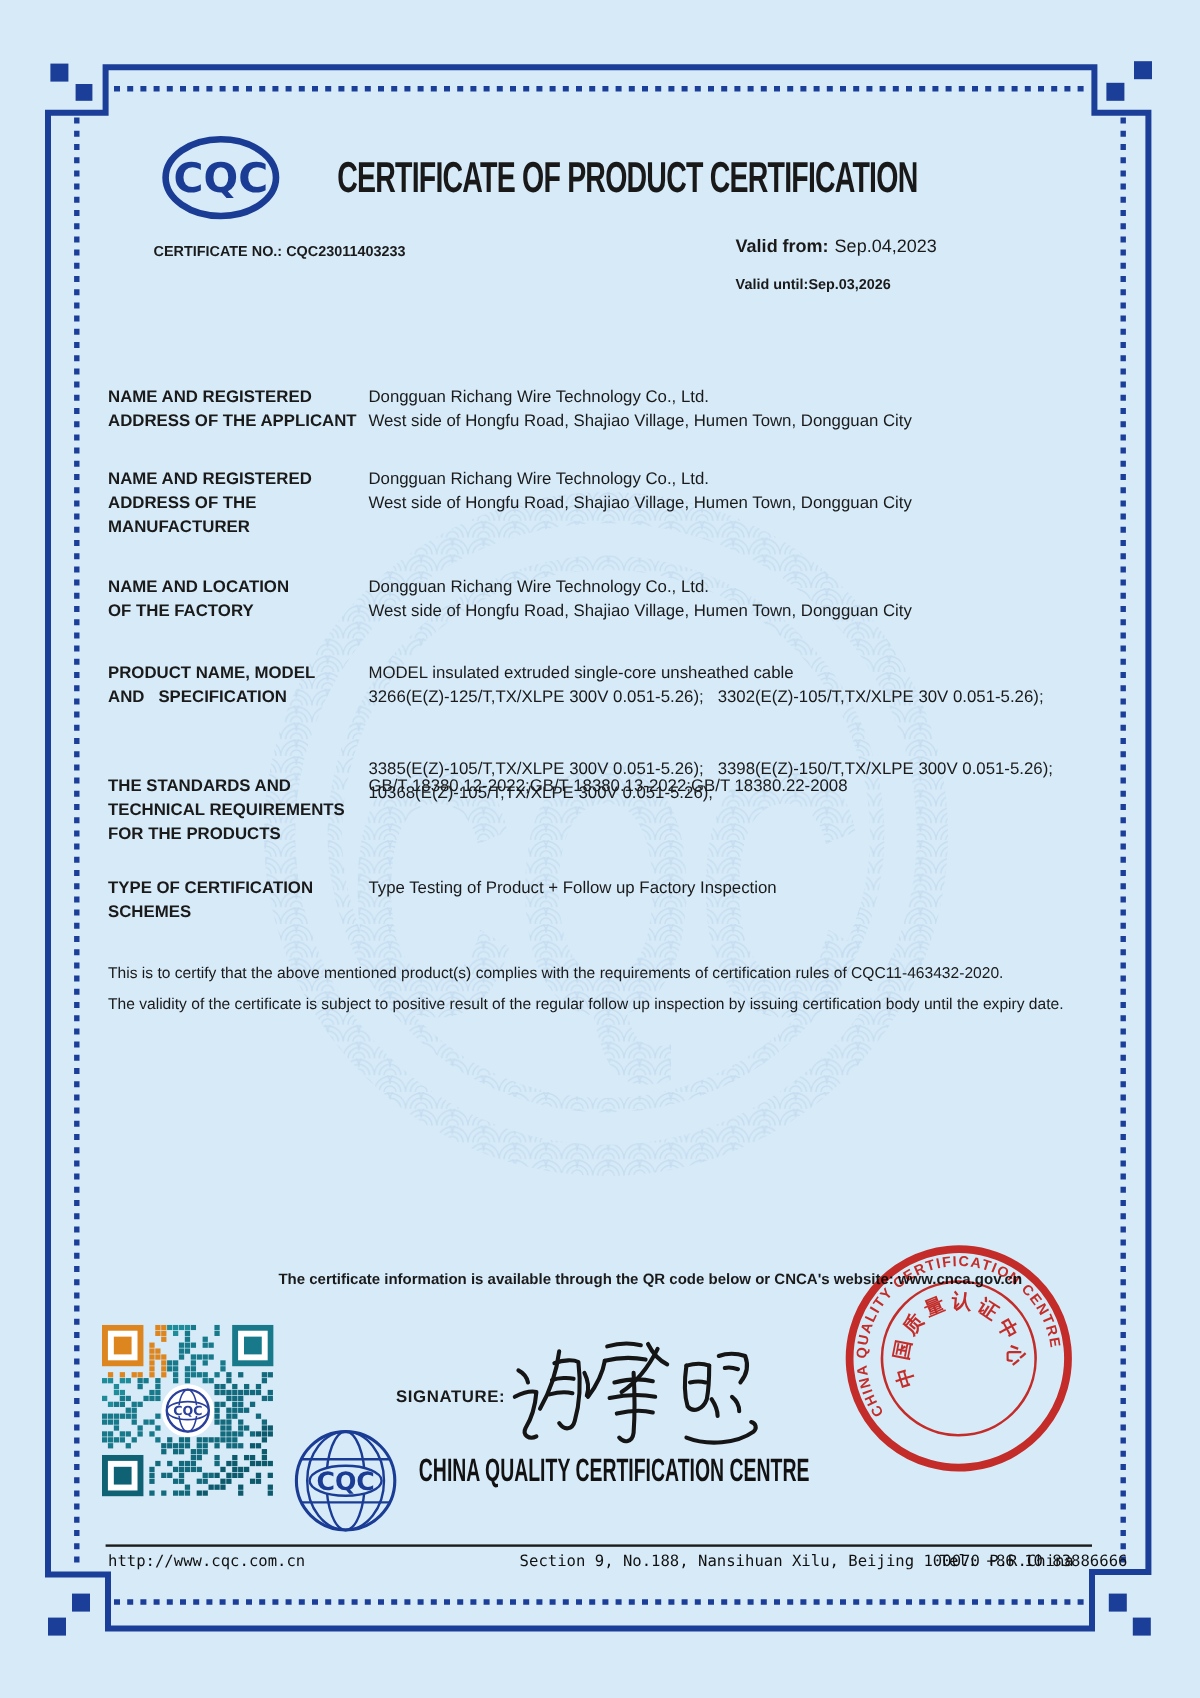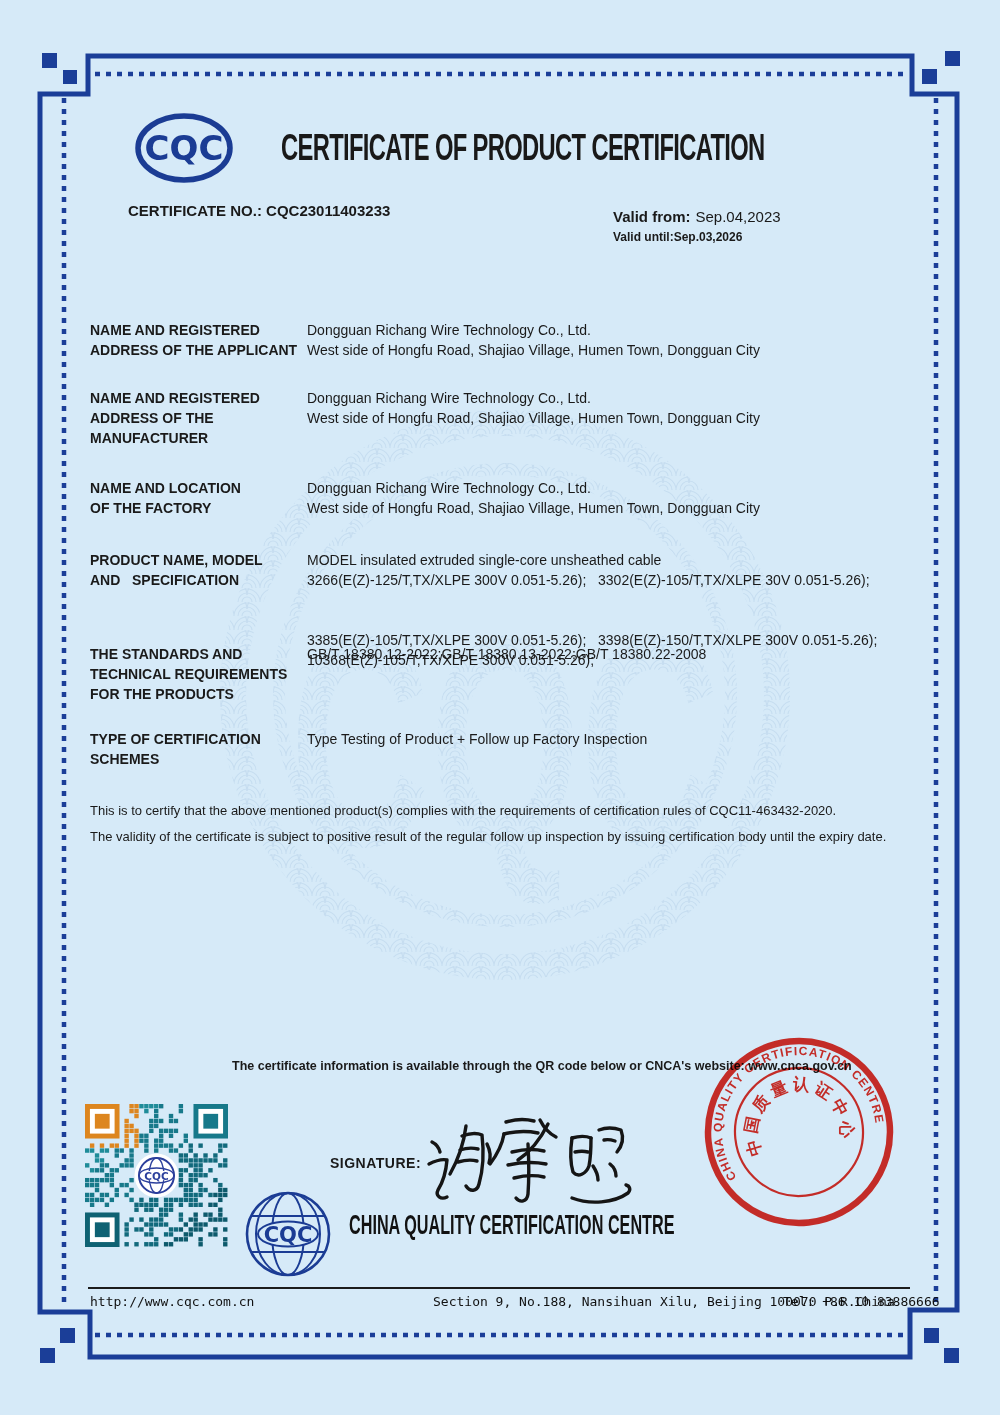--- a/index.html
+++ b/index.html
@@ -3,22 +3,22 @@
 <meta charset="utf-8">
 <style>
   html,body{margin:0;padding:0;background:#eef4fa;}
   .page{position:relative;width:1000px;height:1415px;background:#d6eaf8;overflow:hidden;
         font-family:"Liberation Sans",sans-serif;color:#1a1a1a;}
   #wm-svg{position:absolute;left:0;top:0;opacity:.55;pointer-events:none;}
   #border-svg{position:absolute;left:0;top:0;pointer-events:none;}
   .logo-top{position:absolute;left:128px;top:108px;width:112px;height:80px;}
   .title{position:absolute;left:281px;top:127px;font-size:36px;font-weight:bold;color:#191919;
          white-space:nowrap;letter-spacing:-1px;transform:scaleX(.66);transform-origin:left top;}
-  .certno{position:absolute;left:128px;top:202px;font-size:15px;font-weight:bold;}
-  .validfrom{position:absolute;left:613px;top:208px;font-size:15px;}
+  .certno{position:absolute;left:128px;top:202px;font-size:12px;font-weight:bold;}
+  .validfrom{position:absolute;left:613px;top:197px;font-size:15px;}
   .validfrom b{margin-right:5px;}
   .validuntil{position:absolute;left:613px;top:230px;font-size:12px;font-weight:bold;}
   .lbl{position:absolute;left:90px;width:212px;font-weight:bold;font-size:14px;line-height:20px;white-space:pre;}
   .val{position:absolute;left:307px;width:665px;font-size:14px;line-height:20px;white-space:pre;}
   .stmt{position:absolute;left:90px;width:848px;font-size:13px;margin-top:47px;}
   .qrnote{position:absolute;left:232px;top:1059px;font-size:12.5px;font-weight:600;}
   #qr{position:absolute;left:85px;top:1104px;width:143px;height:143px;}
   .sig-label{position:absolute;left:330px;top:1155px;font-size:14px;font-weight:bold;letter-spacing:.5px;}
   #sig-svg{position:absolute;left:420px;top:1110px;width:218px;height:102px;}
   #globe{position:absolute;left:240px;top:1186px;width:96px;height:96px;}

